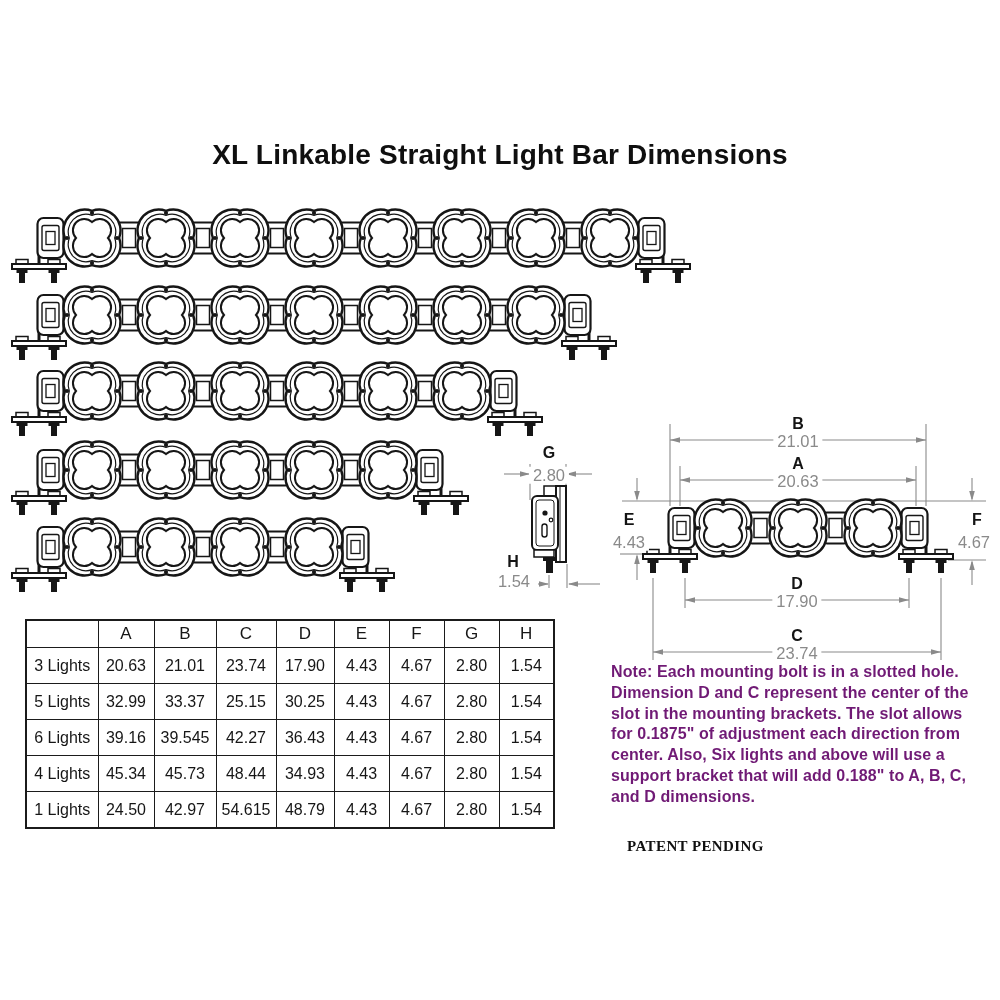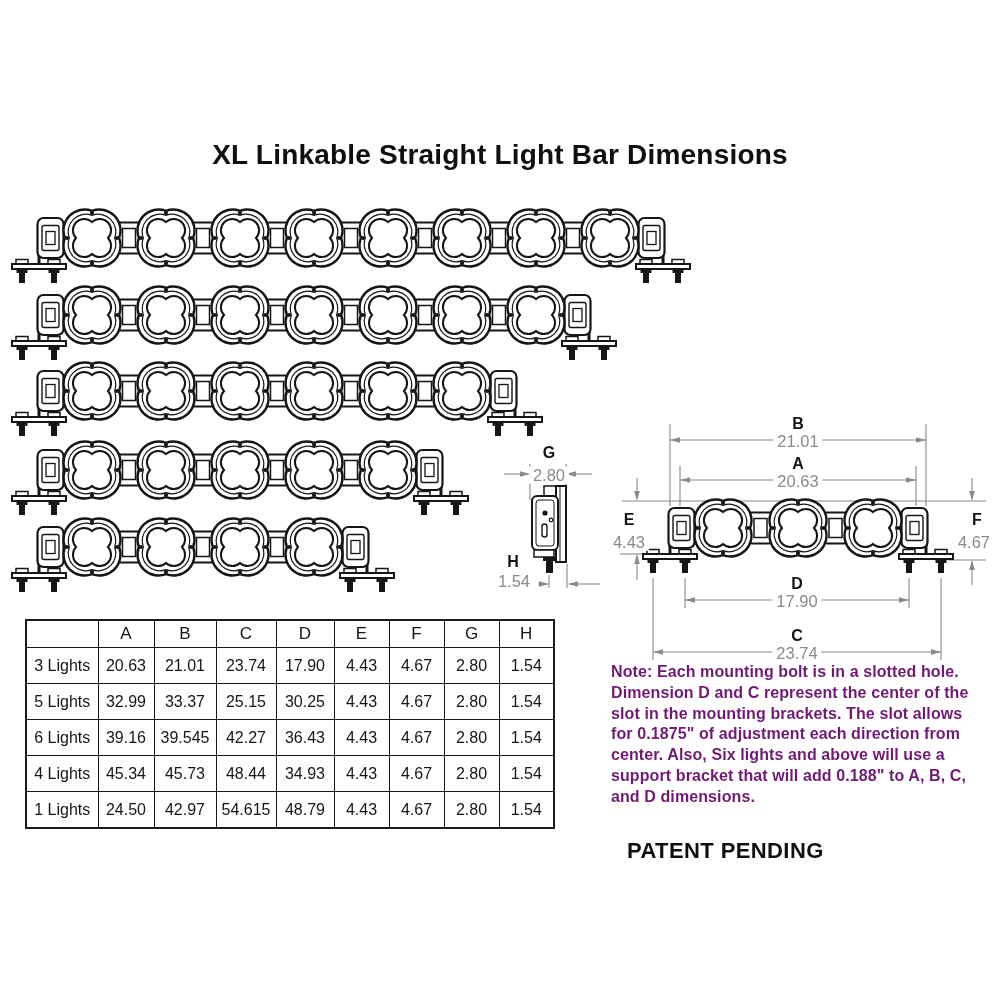--- a/index.html
+++ b/index.html
@@ -13,22 +13,22 @@
   .dim-value{position:absolute;transform:translate(-50%,-50%);font-size:16.5px;font-weight:400;
          color:#8a8a8a;background:#fff;padding:0 4px;line-height:1;white-space:nowrap;}
   .dim-table{position:absolute;left:25px;top:619px;border-collapse:collapse;table-layout:fixed;
          background:#fff;font-size:16px;color:#161616;border:2px solid #1b1b1b;}
   .dim-table td,.dim-table th{border:1.5px solid #1b1b1b;text-align:center;vertical-align:middle;
          font-weight:400;padding:0;overflow:hidden;}
   .dim-table thead th{height:26px;font-size:17px;}
   .dim-table tbody td{height:35px;}
   .note{position:absolute;left:611px;top:662px;width:374px;font-size:16px;font-weight:600;
          line-height:20.8px;color:#701a75;letter-spacing:0.1px;}
-  .patent{position:absolute;left:627px;top:838px;font-size:22px;font-weight:700;
-         letter-spacing:0.4px;color:#101010;}
+  .patent{position:absolute;left:627px;top:838px;font-size:15px;font-weight:700;
+         letter-spacing:0.4px;color:#101010;font-family:Liberation Serif, serif;}
 </style>
 </head>
 <body>
 
 <div class="stage">
 
   <svg id="art" xmlns="http://www.w3.org/2000/svg" viewBox="0 0 1000 1000">
       <g>
         <line x1="39" y1="250" x2="39" y2="266" stroke="#161616" stroke-width="3"></line>
         <rect x="16" y="259.5" width="12" height="5" fill="#fff" stroke="#161616" stroke-width="1.5"></rect>

